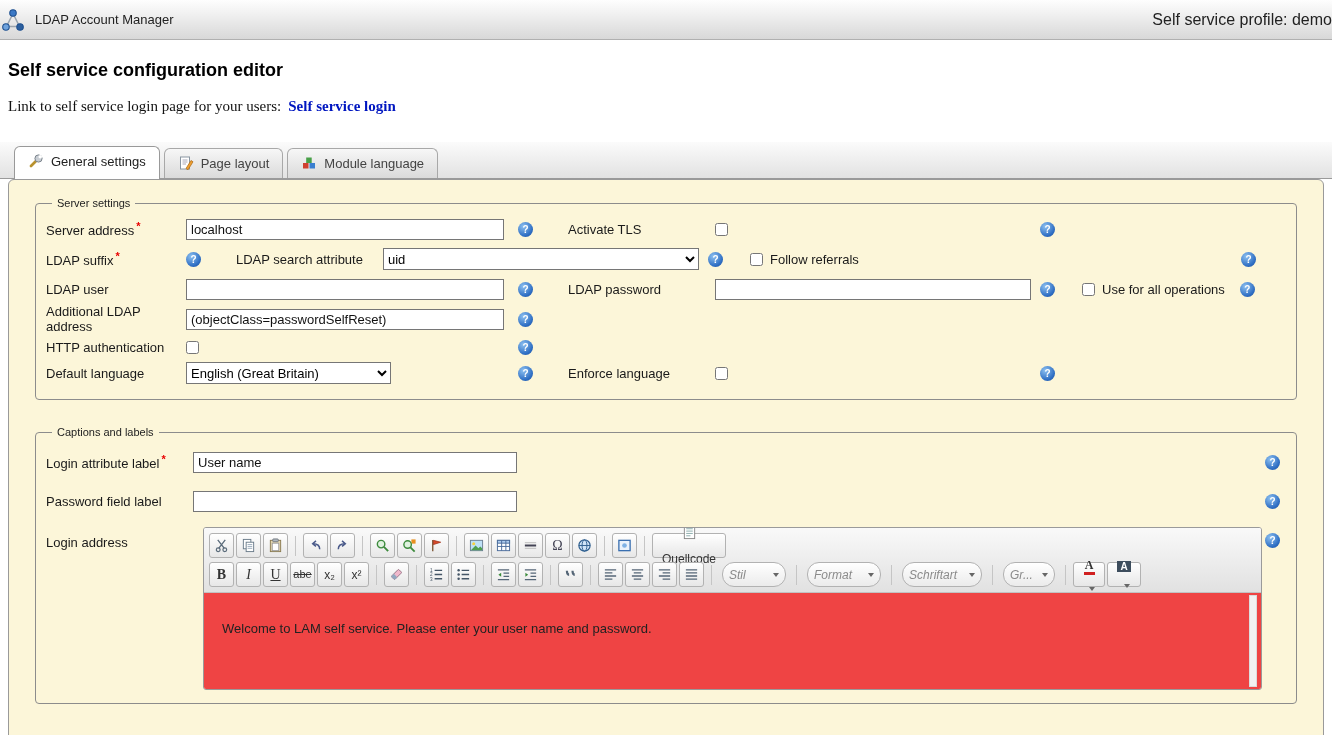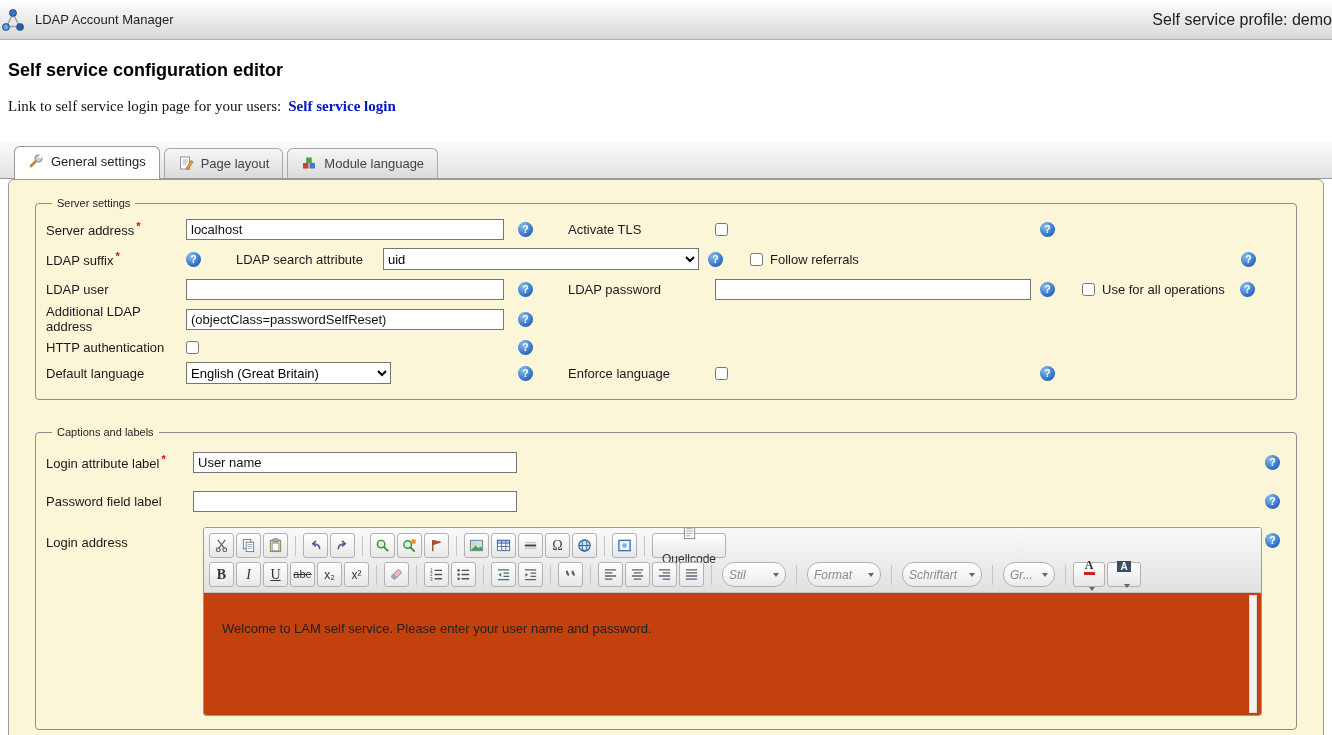--- a/index.html
+++ b/index.html
@@ -93,21 +93,21 @@
   .g-bold { font-weight:bold; }
   .g-italic { font-style:italic; }
   .g-under { text-decoration:underline; }
   .g-strike { font-size:11px; text-decoration:line-through; font-family:"Liberation Sans",sans-serif; }
   .g-sub, .g-sup { font-size:12px; font-family:"Liberation Sans",sans-serif; }
   .g-omega { font-size:14px; color:#445; }
   .color-a { display:flex; flex-direction:column; align-items:center; line-height:1; }
   .color-a .a { font-family:"Liberation Serif",serif; font-weight:bold; font-size:12px; color:#333; }
   .color-a .bar { width:11px; height:3px; background:#d02020; margin-top:1px; }
   .bgcol { width:14px; height:14px; background:#3d4d5d; color:#fff; font-size:10px; font-weight:bold; display:inline-flex; align-items:center; justify-content:center; }
-  .ed-content { position:relative; height:122px; background:#c2410c; padding:28px 40px 0 18px; font-size:13px; color:#222; cursor:text; }
+  .ed-content { position:relative; height:96px; background:#ef4444; padding:28px 40px 0 18px; font-size:13px; color:#222; cursor:text; }
   .ed-gutter { position:absolute; top:2px; bottom:2px; right:4px; width:8px; background:#f2f2f2; border:1px solid #dcdcdc; }
 </style>
 </head>
 <body>
 
 <div class="topbar">
   <span style="display:inline-flex;">
     <svg width="26" height="26" viewBox="0 0 24 24">
         <path d="M12 6 L6 18 M12 6 L18 18 M6 18 L18 18" stroke="#9aa4ae" stroke-width="1.4" fill="none"></path>
         <circle cx="12" cy="5.5" r="3" fill="#3b79c6" stroke="#1d4f8f"></circle>

